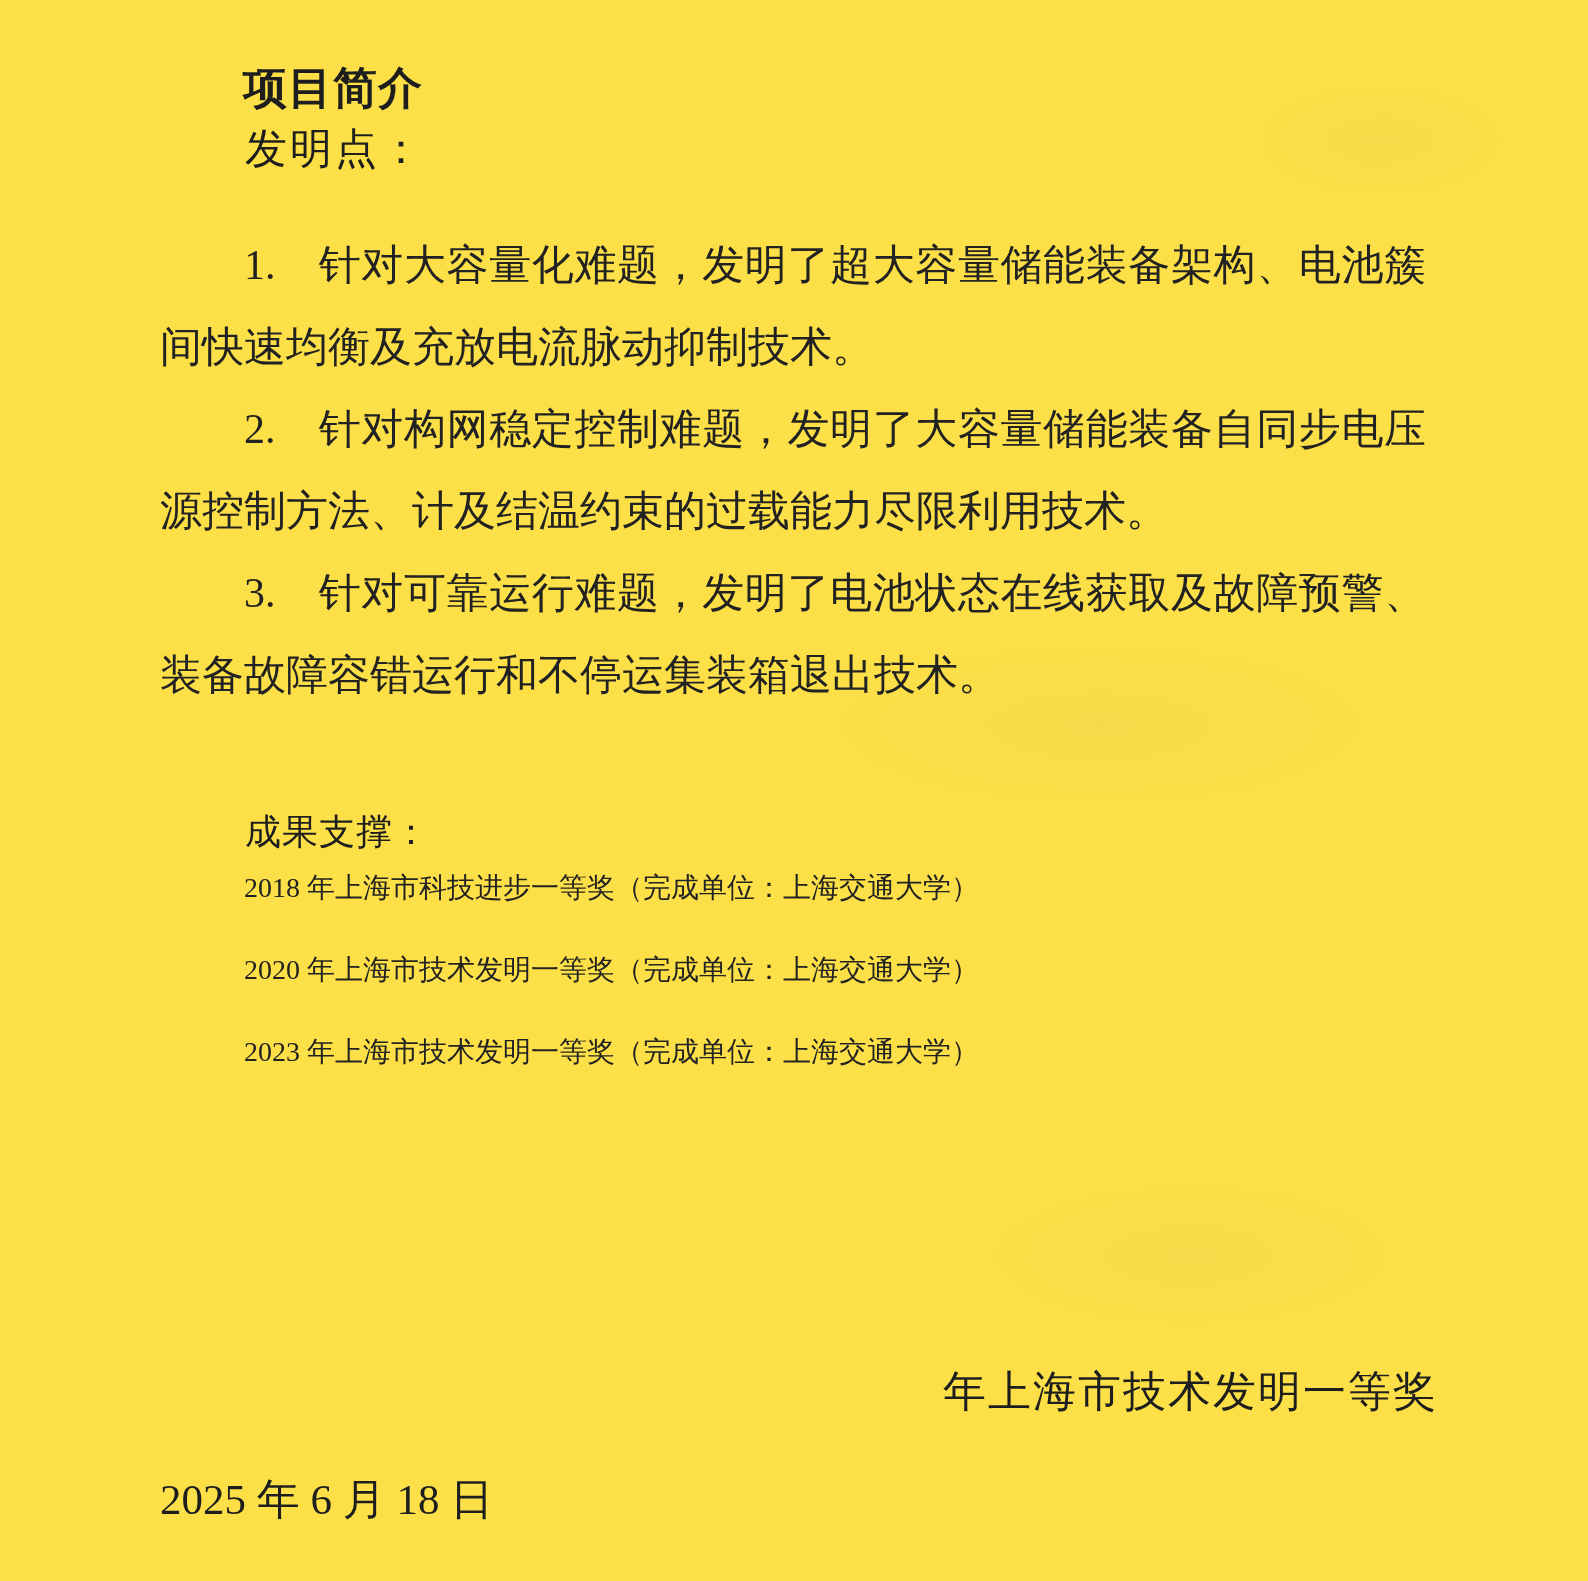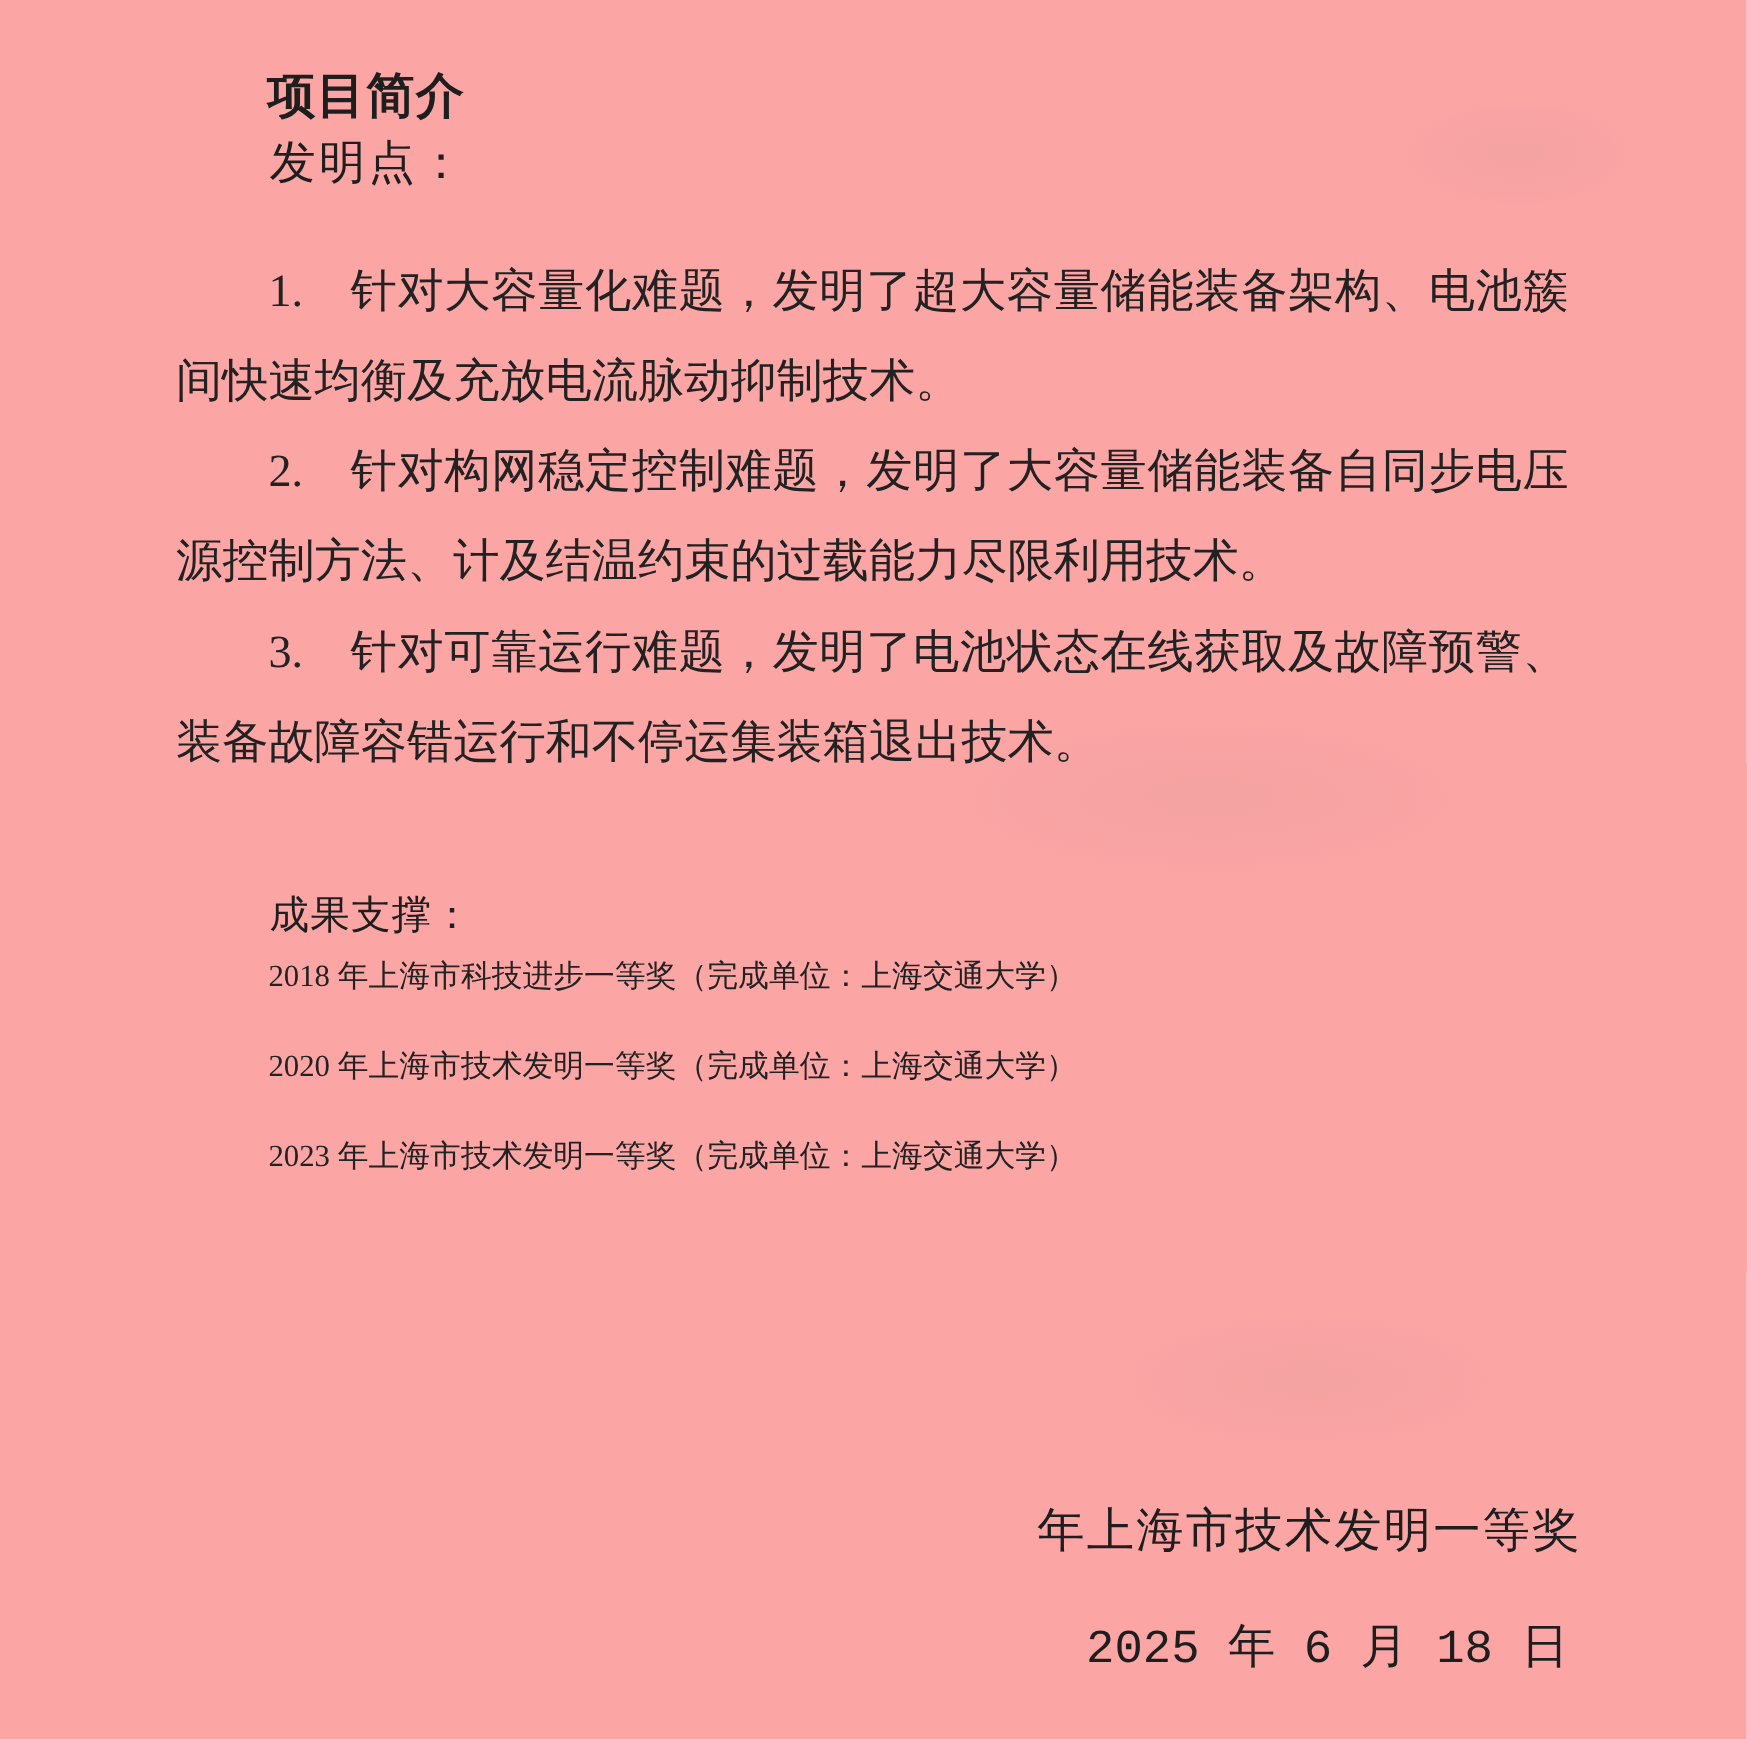--- a/index.html
+++ b/index.html
@@ -5,21 +5,21 @@
   html, body {
     margin: 0;
     padding: 0;
     background: #e8e8e8;
   }
   .page {
     position: relative;
     width: 1588px;
     height: 1581px;
     margin: 0 auto;
-    background: #fca5a5;
+    background: #fde047;
     color: #1e1e1e;
     font-family: "Liberation Serif", serif;
     overflow: hidden;
   }
   
   .scan-noise {
     position: absolute;
     border-radius: 50%;
     background: radial-gradient(closest-side, rgba(120,115,110,0.06), rgba(120,115,110,0));
     pointer-events: none;
@@ -96,28 +96,27 @@
     top: 1363px;
     width: 1278px;
     text-align: right;
     font-size: 43px;
     line-height: 58px;
     letter-spacing: 2px;
     white-space: nowrap;
   }
   .sign-date {
     position: absolute;
-    left: 148px;
+    left: 160px;
     top: 1471px;
     width: 1278px;
-    text-align: right;
+    text-align: left;
     font-size: 43px;
     line-height: 58px;
     white-space: nowrap;
-    font-family: Liberation Mono, monospace;
   }
 </style>
 </head>
 <body>
 
 <div class="page">
 
   <span class="scan-noise noise-1"></span>
   <span class="scan-noise noise-2"></span>
   <span class="scan-noise noise-3"></span>

